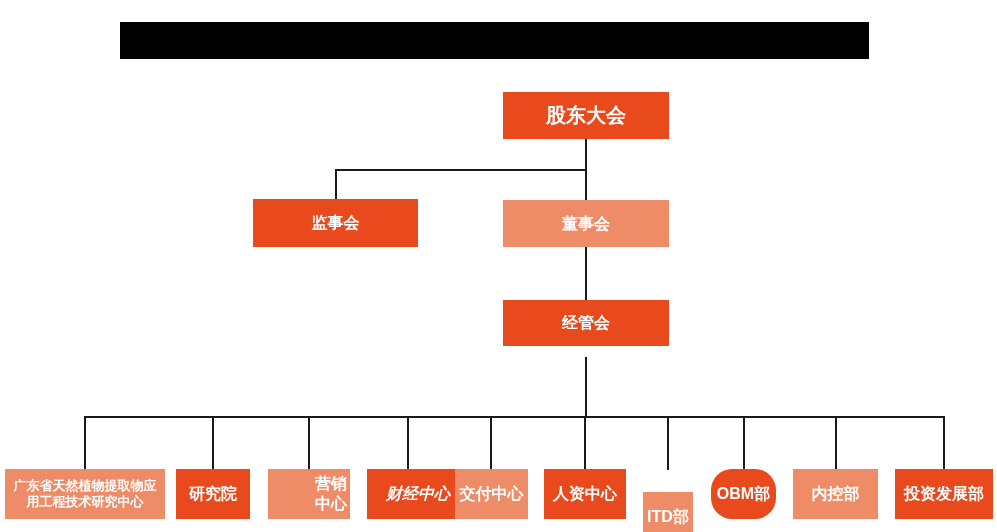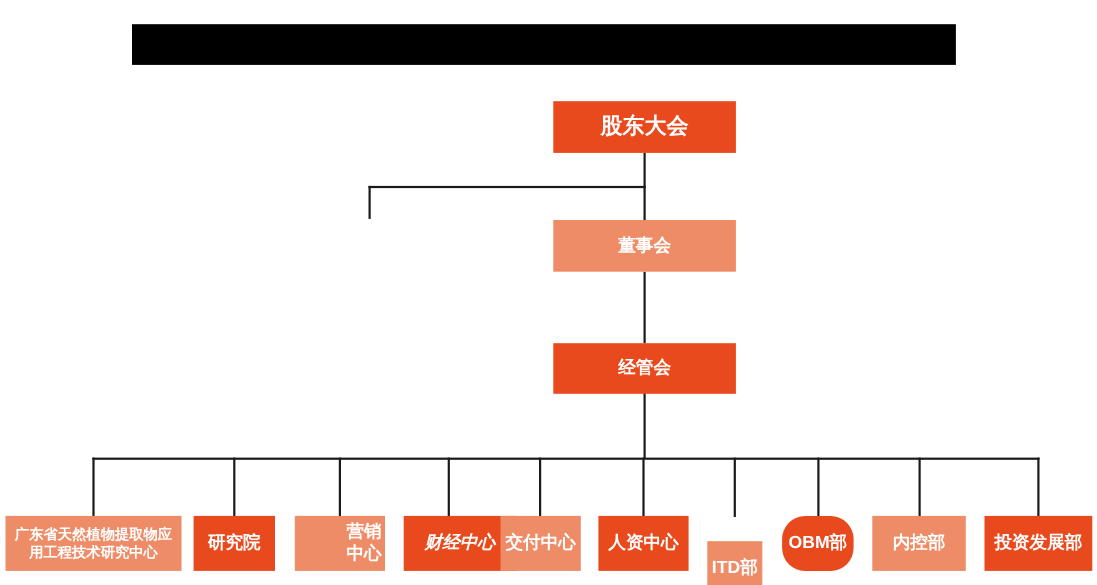--- a/index.html
+++ b/index.html
@@ -31,21 +31,21 @@
   .dark  { background: #e8491d; }
   .light { background: #ee8c67; text-align: center; }
   .line {
     position: absolute;
     background: #1a1a1a;
   }
   
   .n-root  { left: 503px; top:  92px; width: 166px; height: 47px; font-size: 20px; }
   .n-sup   { left: 253px; top: 199px; width: 165px; height: 48px; font-size: 16px; }
   .n-board { left: 503px; top: 200px; width: 166px; height: 47px; font-size: 16px; }
-  .n-mgmt  { left: 503px; top: 312px; width: 166px; height: 46px; font-size: 16px; }
+  .n-mgmt  { left: 503px; top: 300px; width: 166px; height: 46px; font-size: 16px; }
   
   .dept { top: 469px; height: 50px; font-size: 16px; }
   .d1  { left:   5px; width: 160px; font-size: 13px; }
   .d2  { left: 176px; width:  74px; }
   .d3  { left: 268px; width:  82px; padding-left: 44px; }
   .d4  { left: 367px; width:  102px; font-style: italic; }
   .d5  { left: 455px; width:  73px; }
   .d6  { left: 544px; width:  82px; }
   .d7  { left: 643px; width:  50px; margin-top: 23px; }
   .d8  { left: 711px; width:  65px; border-radius: 21px; }
@@ -88,20 +88,21 @@
   <div class="line drop p3"></div>
   <div class="line drop p4"></div>
   <div class="line drop p5"></div>
   <div class="line drop p6"></div>
   <div class="line drop p7"></div>
   <div class="line drop p8"></div>
   <div class="line drop p9"></div>
   <div class="line drop p10"></div>
 
   <div class="node dark n-root">股东大会</div>
+  <div class="node dark n-sup">监事会</div>
   <div class="node light n-board">董事会</div>
   <div class="node dark n-mgmt">经管会</div>
 
   <div class="node light dept d1">
     <span>
       <span>广东省天然植物提取物应</span><br>
       <span>用工程技术研究中心</span>
     </span>
   </div>
   <div class="node dark  dept d2">研究院</div>

